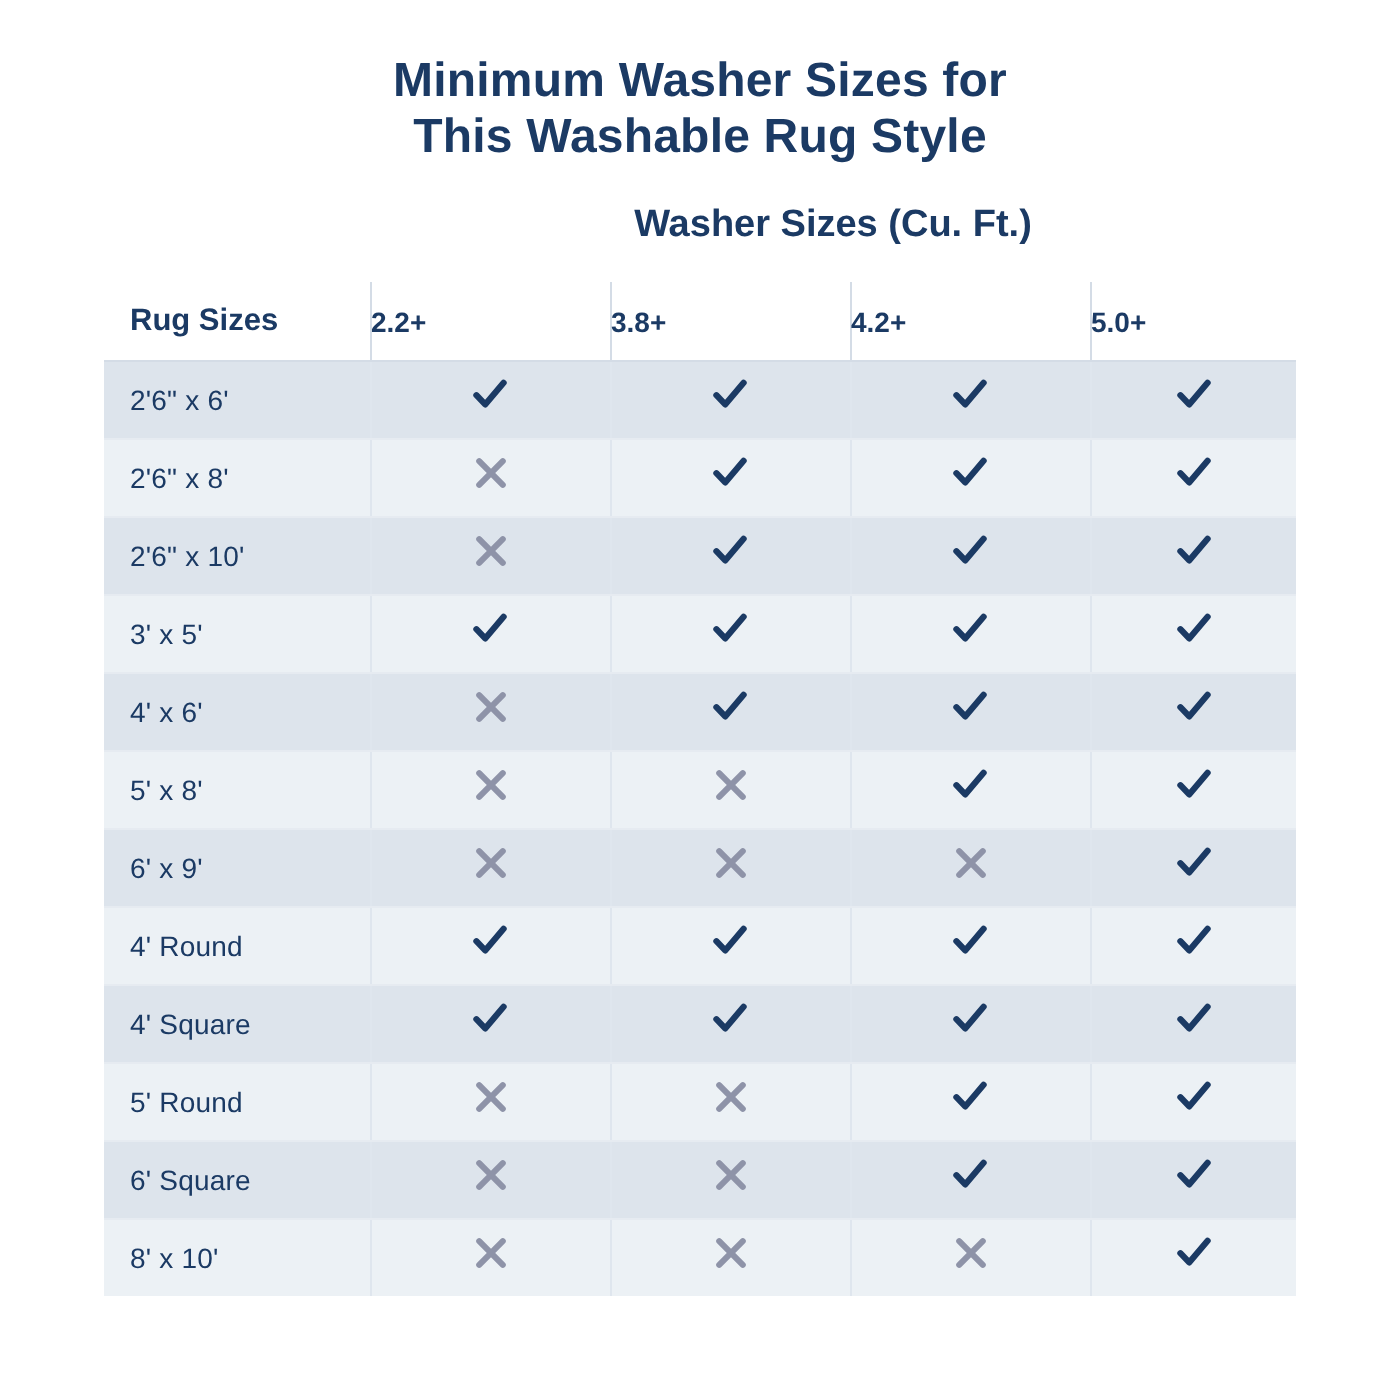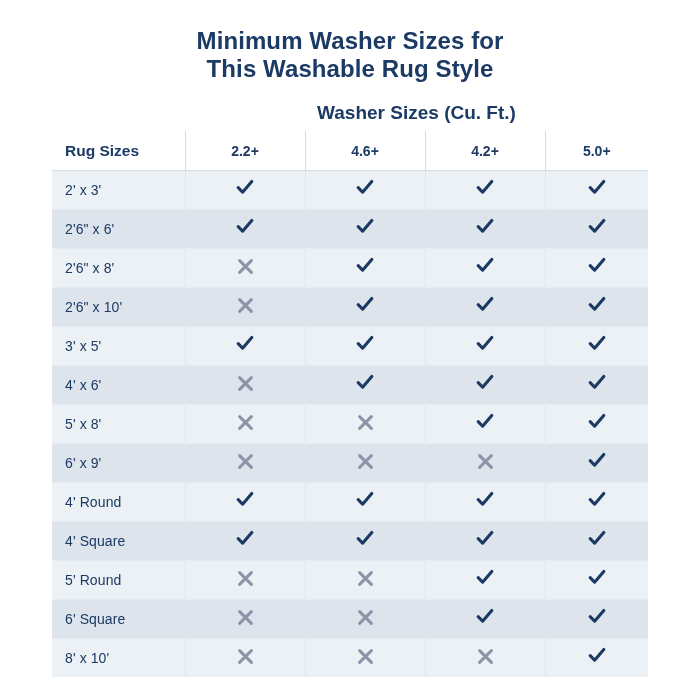--- a/index.html
+++ b/index.html
@@ -49,21 +49,21 @@
     text-align: center;
     color: #1b3a64;
     font-size: 19px;
     font-weight: bold;
   }
 
   
   .table-wrap {
     position: absolute;
     left: 52px;
-    top: 131px;
+    top: 141px;
     width: 596px;
   }
   table.rugtable {
     width: 596px;
     border-collapse: collapse;
     table-layout: fixed;
   }
   table.rugtable col.c-label { width: 133px; }
   table.rugtable col.c-size  { width: 120px; }
   table.rugtable col.c-last  { width: 103px; }
@@ -79,21 +79,21 @@
     border-bottom: 1px solid #d4dce6;
     border-right: 1px solid #d4dce6;
   }
   thead th:last-child { border-right: none; }
 
   th.col-rug-sizes {
     text-align: left;
     padding-left: 13px;
     font-size: 15.5px;
   }
-  th.col-washer { text-align: center; }
+  th.col-washer { text-align: left; }
 
   tbody td {
     height: 38px;
     padding: 0;
     vertical-align: middle;
     border-right: 1px solid #dfe6ee;
     border-bottom: 1px solid #e6ebf1;
   }
   tbody td:last-child { border-right: none; }
   tbody tr:last-child td { border-bottom: none; margin-left: 36px; }
@@ -136,41 +136,26 @@
         <col class="c-label">
         <col class="c-size">
         <col class="c-size">
         <col class="c-size">
         <col class="c-last">
       </colgroup>
       <thead>
         <tr>
           <th class="col-rug-sizes">Rug Sizes</th>
           <th class="col-washer">2.2+</th>
-          <th class="col-washer">4.6+</th>
+          <th class="col-washer">3.8+</th>
           <th class="col-washer">4.2+</th>
           <th class="col-washer">5.0+</th>
         </tr>
       </thead>
       <tbody id="table-body">
-          <tr class="odd">
-            <td class="rug-label">2' x 3'</td>
-            <td class="mark-cell"><span class="mark"><svg width="20" height="20" viewBox="0 0 20 20" aria-hidden="true">
-                  <path d="M3.2 9.6 L7.6 14.2 L16.8 3.4" fill="none" stroke="#1b3a64" stroke-width="3.1" stroke-linecap="round" stroke-linejoin="round"></path>
-                </svg></span></td>
-            <td class="mark-cell"><span class="mark"><svg width="20" height="20" viewBox="0 0 20 20" aria-hidden="true">
-                  <path d="M3.2 9.6 L7.6 14.2 L16.8 3.4" fill="none" stroke="#1b3a64" stroke-width="3.1" stroke-linecap="round" stroke-linejoin="round"></path>
-                </svg></span></td>
-            <td class="mark-cell"><span class="mark"><svg width="20" height="20" viewBox="0 0 20 20" aria-hidden="true">
-                  <path d="M3.2 9.6 L7.6 14.2 L16.8 3.4" fill="none" stroke="#1b3a64" stroke-width="3.1" stroke-linecap="round" stroke-linejoin="round"></path>
-                </svg></span></td>
-            <td class="mark-cell"><span class="mark"><svg width="20" height="20" viewBox="0 0 20 20" aria-hidden="true">
-                  <path d="M3.2 9.6 L7.6 14.2 L16.8 3.4" fill="none" stroke="#1b3a64" stroke-width="3.1" stroke-linecap="round" stroke-linejoin="round"></path>
-                </svg></span></td>
-          </tr>
           <tr class="even">
             <td class="rug-label">2'6" x 6'</td>
             <td class="mark-cell"><span class="mark"><svg width="20" height="20" viewBox="0 0 20 20" aria-hidden="true">
                   <path d="M3.2 9.6 L7.6 14.2 L16.8 3.4" fill="none" stroke="#1b3a64" stroke-width="3.1" stroke-linecap="round" stroke-linejoin="round"></path>
                 </svg></span></td>
             <td class="mark-cell"><span class="mark"><svg width="20" height="20" viewBox="0 0 20 20" aria-hidden="true">
                   <path d="M3.2 9.6 L7.6 14.2 L16.8 3.4" fill="none" stroke="#1b3a64" stroke-width="3.1" stroke-linecap="round" stroke-linejoin="round"></path>
                 </svg></span></td>
             <td class="mark-cell"><span class="mark"><svg width="20" height="20" viewBox="0 0 20 20" aria-hidden="true">
                   <path d="M3.2 9.6 L7.6 14.2 L16.8 3.4" fill="none" stroke="#1b3a64" stroke-width="3.1" stroke-linecap="round" stroke-linejoin="round"></path>

